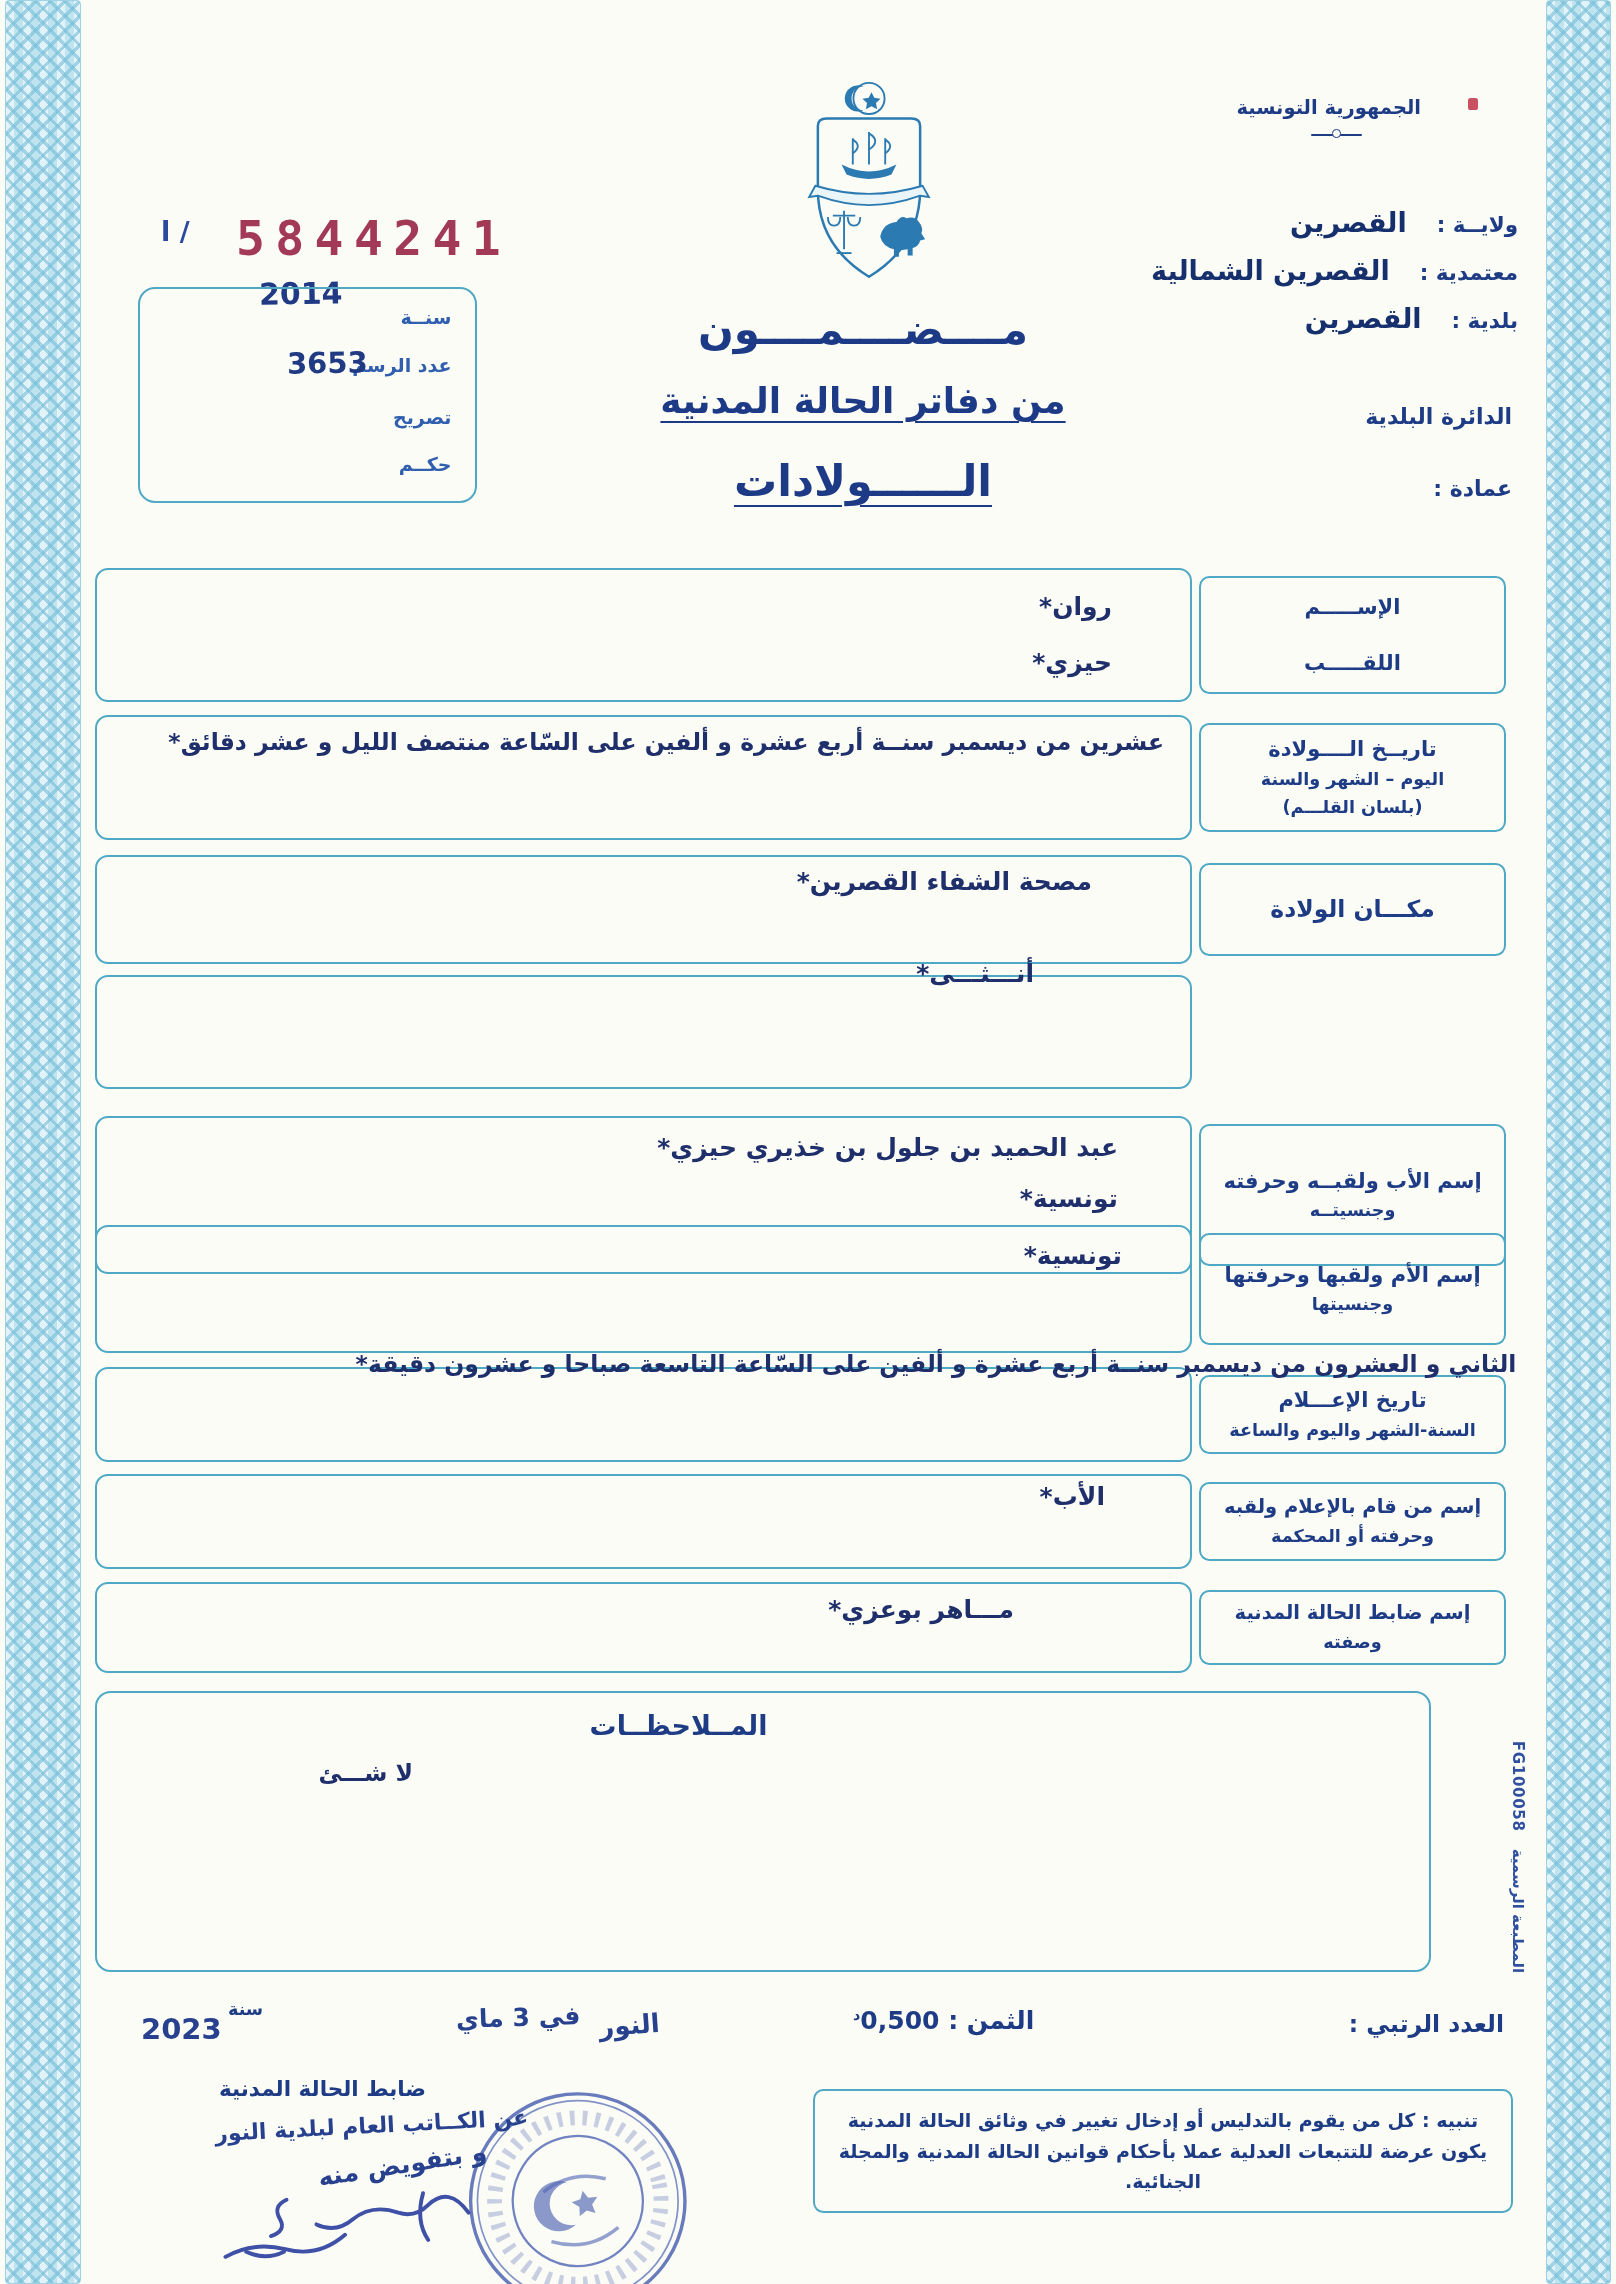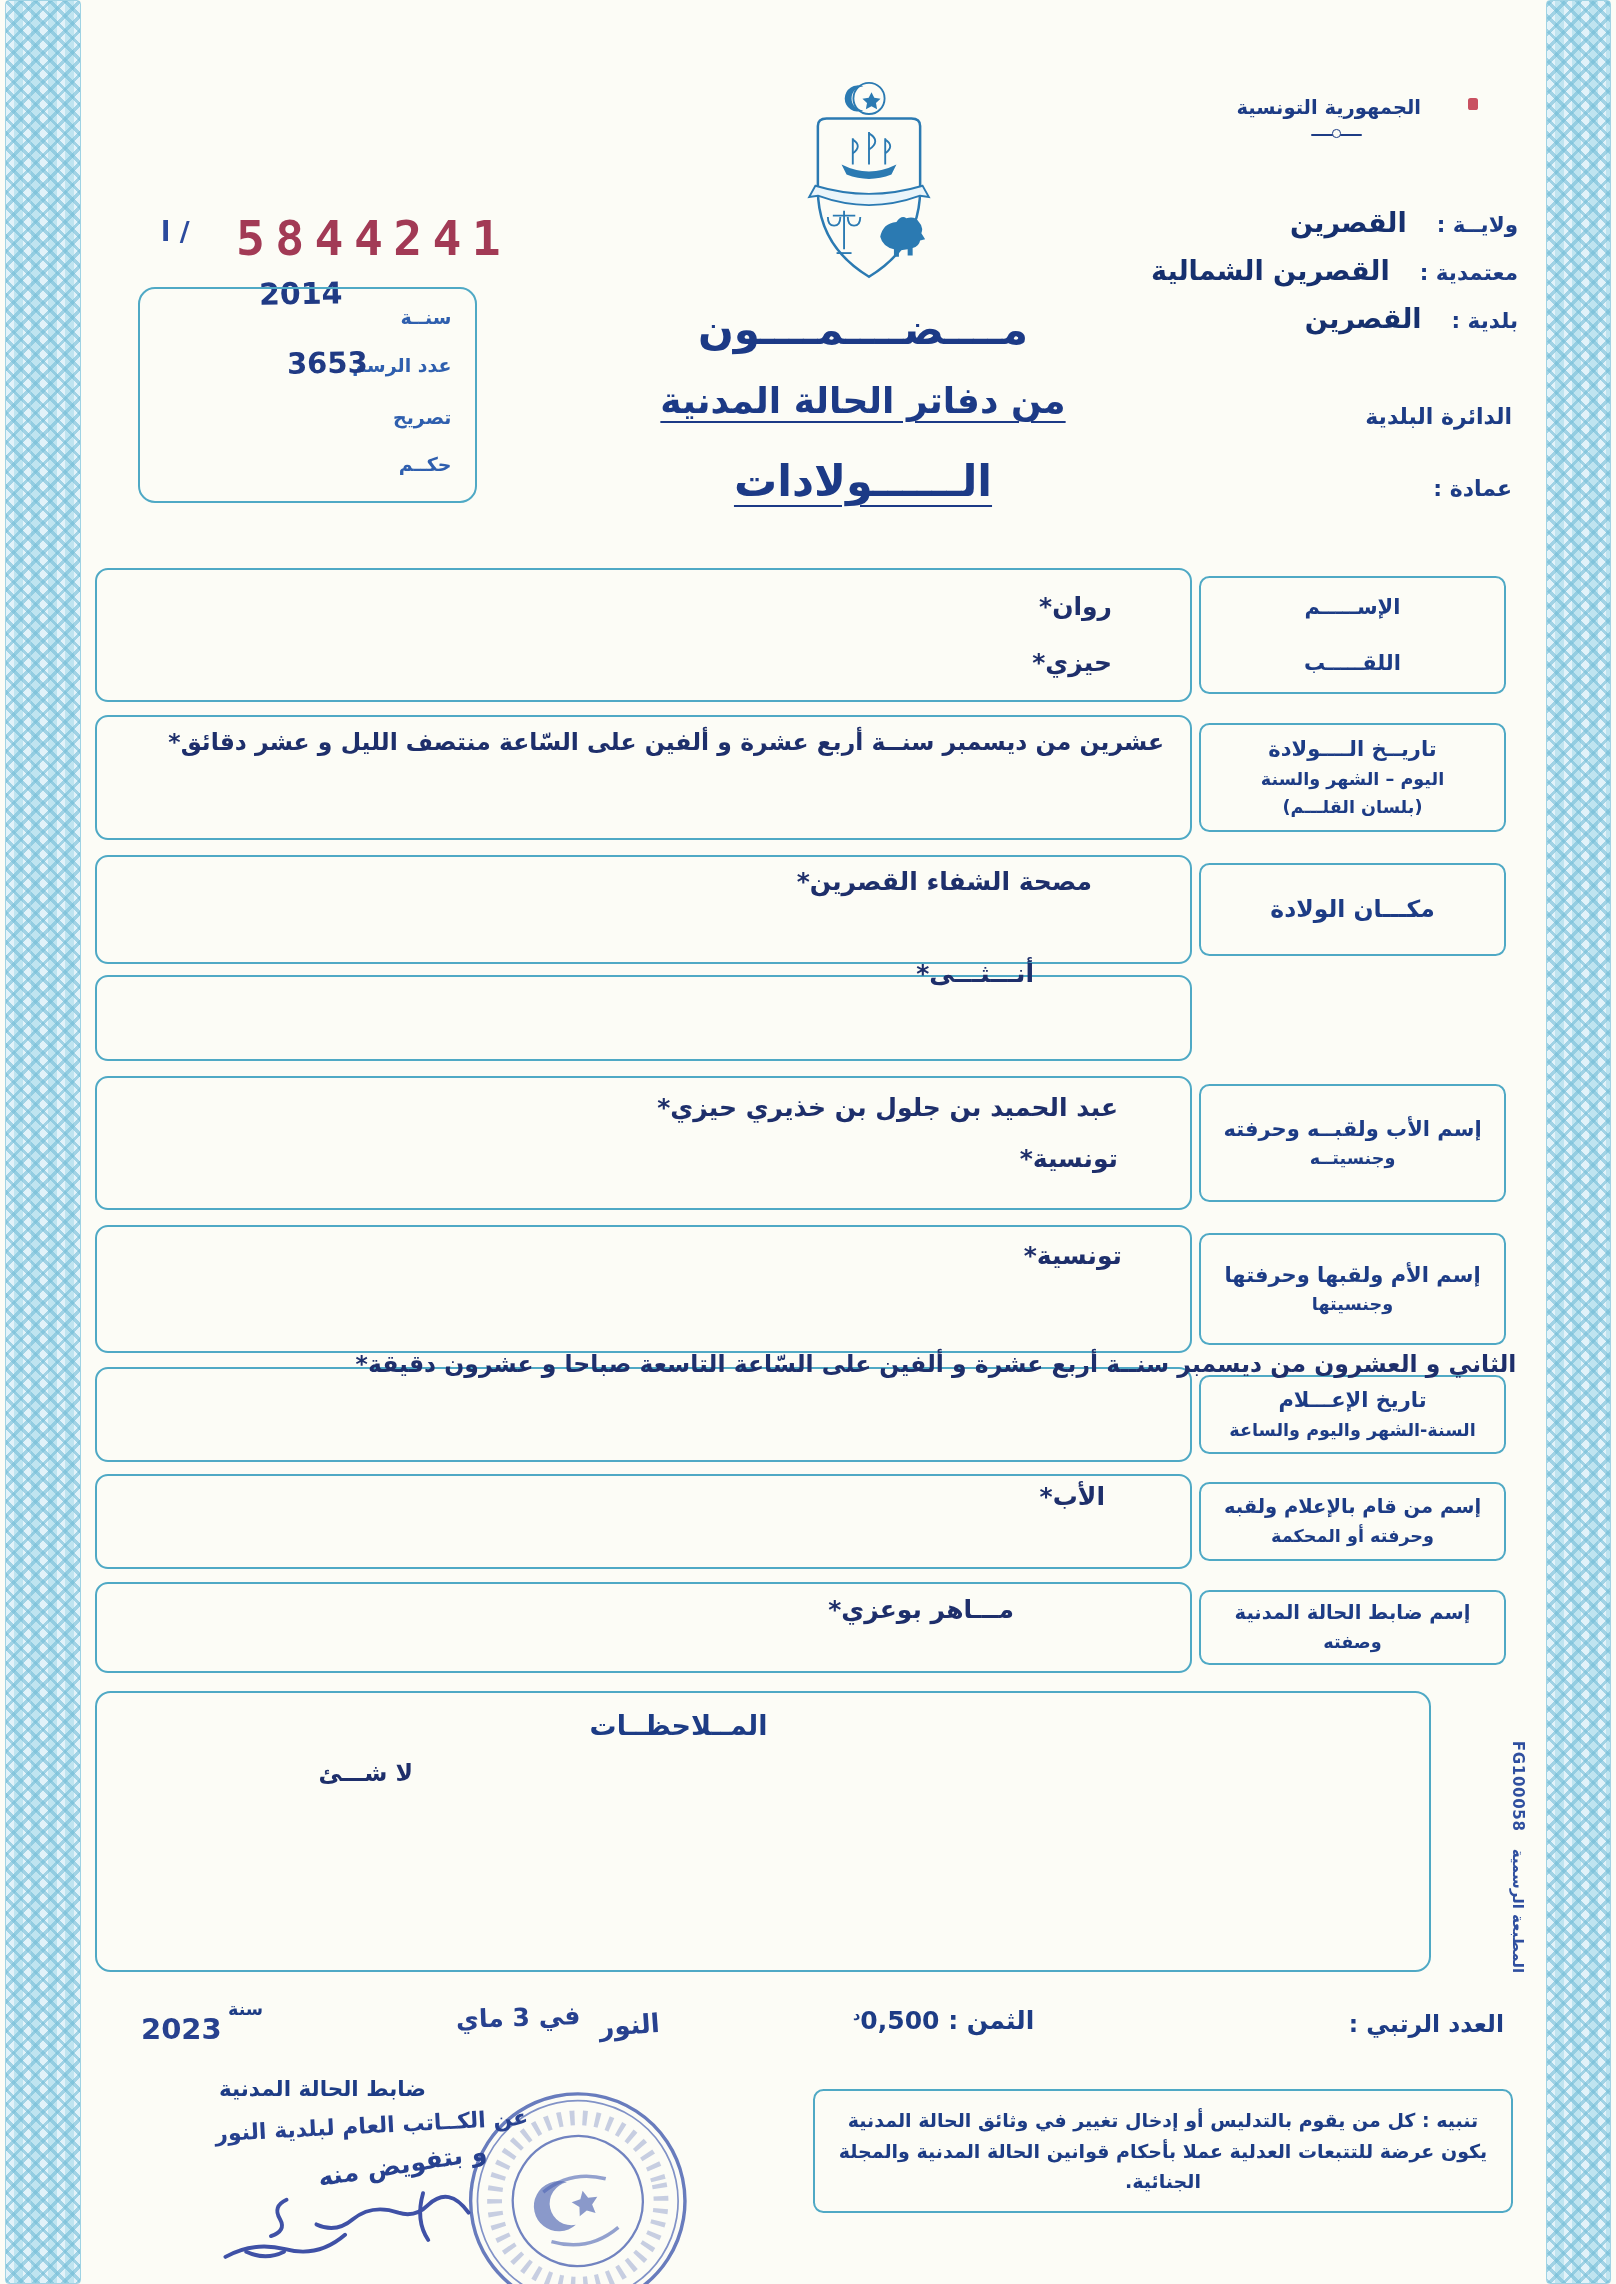--- a/index.html
+++ b/index.html
@@ -202,27 +202,27 @@
 
   <div class="row" style="top:855px;height:109px">
     <div class="vbox" style="padding:9px 98px 0 4px">
       <div class="v">مصحة الشفاء القصرين*</div>
     </div>
     <div class="lbox">
       <div class="l1" style="font-size:23.5px">مكـــان الولادة</div>
     </div>
   </div>
 
-  <div class="row" style="top:975px;height:86px">
+  <div class="row" style="top:975px;height:114px">
     <div class="vbox">
       <div class="v v-abs" style="top:-19.5px;right:156px;z-index:4">أنـــثـــى*</div>
     </div>
   </div>
 
-  <div class="row" style="top:1076px;height:134px">
+  <div class="row" style="top:1116px;height:158px">
     <div class="vbox" style="padding:14.3px 72px 0 0;gap:18px">
       <div class="v">عبد الحميد بن جلول بن خذيري حيزي*</div>
       <div class="v">تونسية*</div>
     </div>
     <div class="lbox">
       <div class="l1">إسم الأب ولقبــه وحرفته</div>
       <div class="l2">وجنسيتــه</div>
     </div>
   </div>
 

